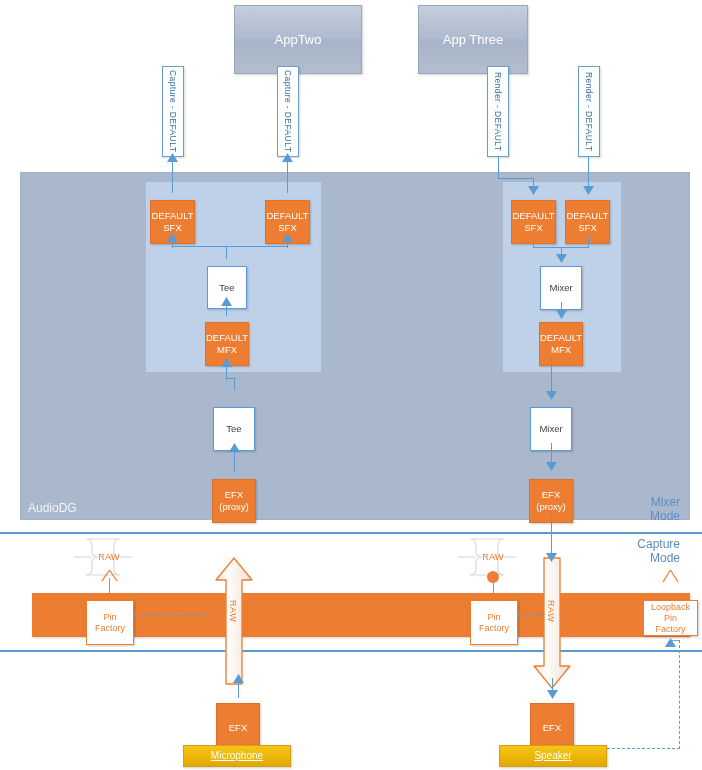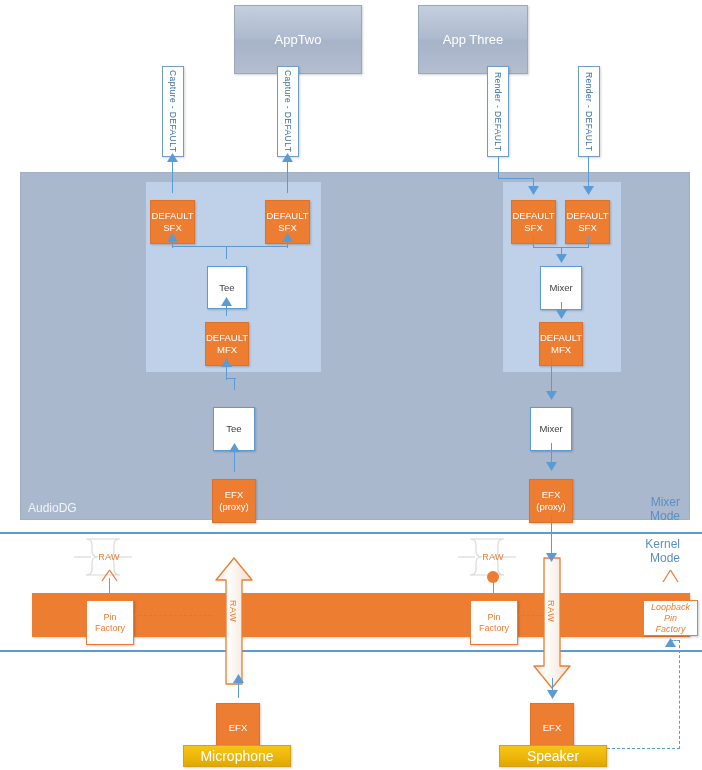--- a/index.html
+++ b/index.html
@@ -38,21 +38,21 @@
   
   .blk{
     display:flex;flex-direction:column;align-items:center;justify-content:center;
     font-size:9.5px;line-height:12px;text-align:center;
     box-shadow:1px 1px 2px rgba(0,0,0,.20);
     margin-top:8px;
   }
   .blk.orange{background:#ed7d31;border:1px solid #e0712a;color:#ffffff;}
   .blk.white{background:#ffffff;border:1px solid #5b9bd5;color:#404040;}
   .blk.gold{background:linear-gradient(180deg,#f5c518 0%,#eeb80a 50%,#e0a800 100%);
-            border:1px solid #d4a017;color:#ffffff;font-size:14px;}
+            border:1px solid #d4a017;color:#ffffff;font-size:10px;text-decoration:underline;}
   .blk.pin{background:#ffffff;border:1px solid #ed7d31;color:#ed7d31;font-size:9px;line-height:11px;}
 
   
   .kbar{background:#ed7d31;box-shadow:1px 1px 2px rgba(0,0,0,.18);}
   .sep{background:#5b9bd5;height:1.5px;}
 
   
   .rawnode{position:absolute;}
   .rawnode .lbl{
     position:absolute;left:0;top:0;width:100%;height:100%;
@@ -149,21 +149,21 @@
   <div class="abs blk orange" style="left:529px;top:471px;width:44px;height:44px;">
     <div>EFX</div>
     <div>(proxy)</div>
   </div>
 
   <div class="abs mode-label" style="left:600px;top:495px;width:80px;">
     <div>Mixer</div>
     <div>Mode</div>
   </div>
   <div class="abs mode-label" style="left:600px;top:537px;width:80px;">
-    <div>Kernel</div>
+    <div>Capture</div>
     <div>Mode</div>
   </div>
 
   <div class="abs sep" style="left:0px;top:532px;width:702px;"></div>
   <div class="abs sep" style="left:0px;top:650px;width:702px;"></div>
 
   <div class="abs kbar" style="left:32px;top:593px;width:658px;height:44px;"></div>
 
   <div class="rawnode" style="left:86px;top:536px;width:46px;height:42px;">
     <svg width="70" height="42" style="position:absolute;left:-12px;top:0;">
@@ -190,21 +190,21 @@
   </svg>
 
   <div class="abs blk pin" style="left:86px;top:592px;width:48px;height:45px;">
     <div>Pin</div>
     <div>Factory</div>
   </div>
   <div class="abs blk pin" style="left:470px;top:592px;width:48px;height:45px;">
     <div>Pin</div>
     <div>Factory</div>
   </div>
-  <div class="abs blk pin" style="left:643px;top:592px;width:55px;height:36px;font-style:italic;">
+  <div class="abs blk pin" style="left:643px;top:592px;width:55px;height:36px;">
     <div>Loopback</div>
     <div>Pin</div>
     <div>Factory</div>
   </div>
 
   <svg class="arrow" style="left:213px;top:556px;width:44px;height:130px;">
     <defs>
       <linearGradient id="ag1" x1="0" y1="0" x2="1" y2="0">
         <stop offset="0%" stop-color="#f3e6dc"></stop>
           <stop offset="35%" stop-color="#fffdfb"></stop>

